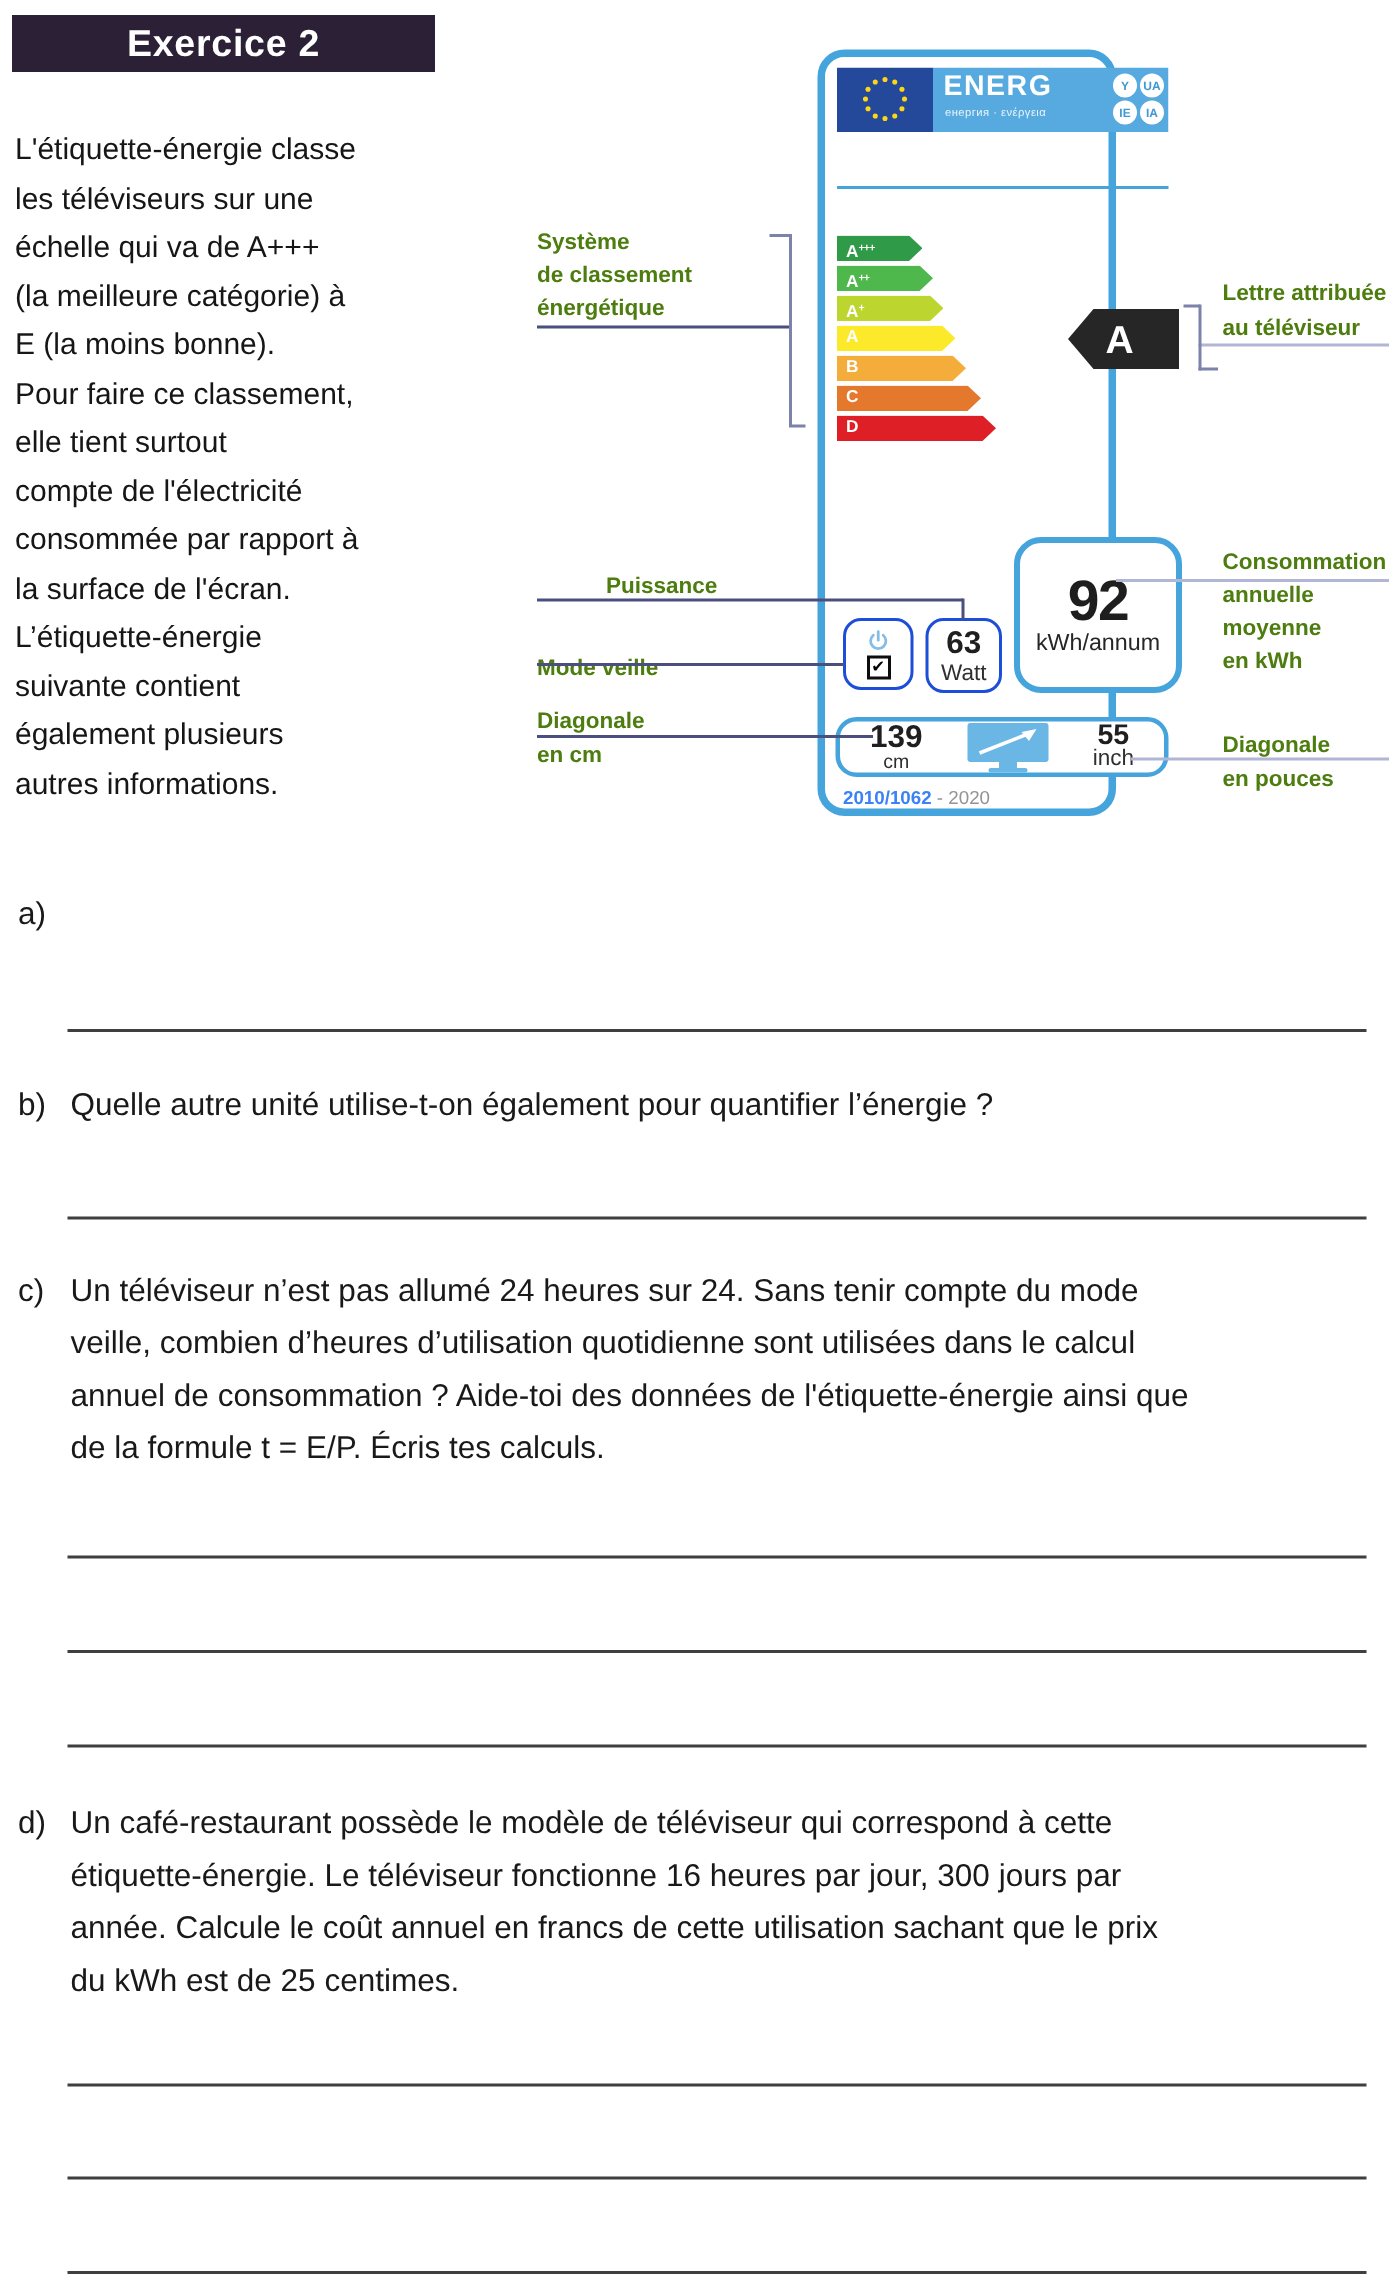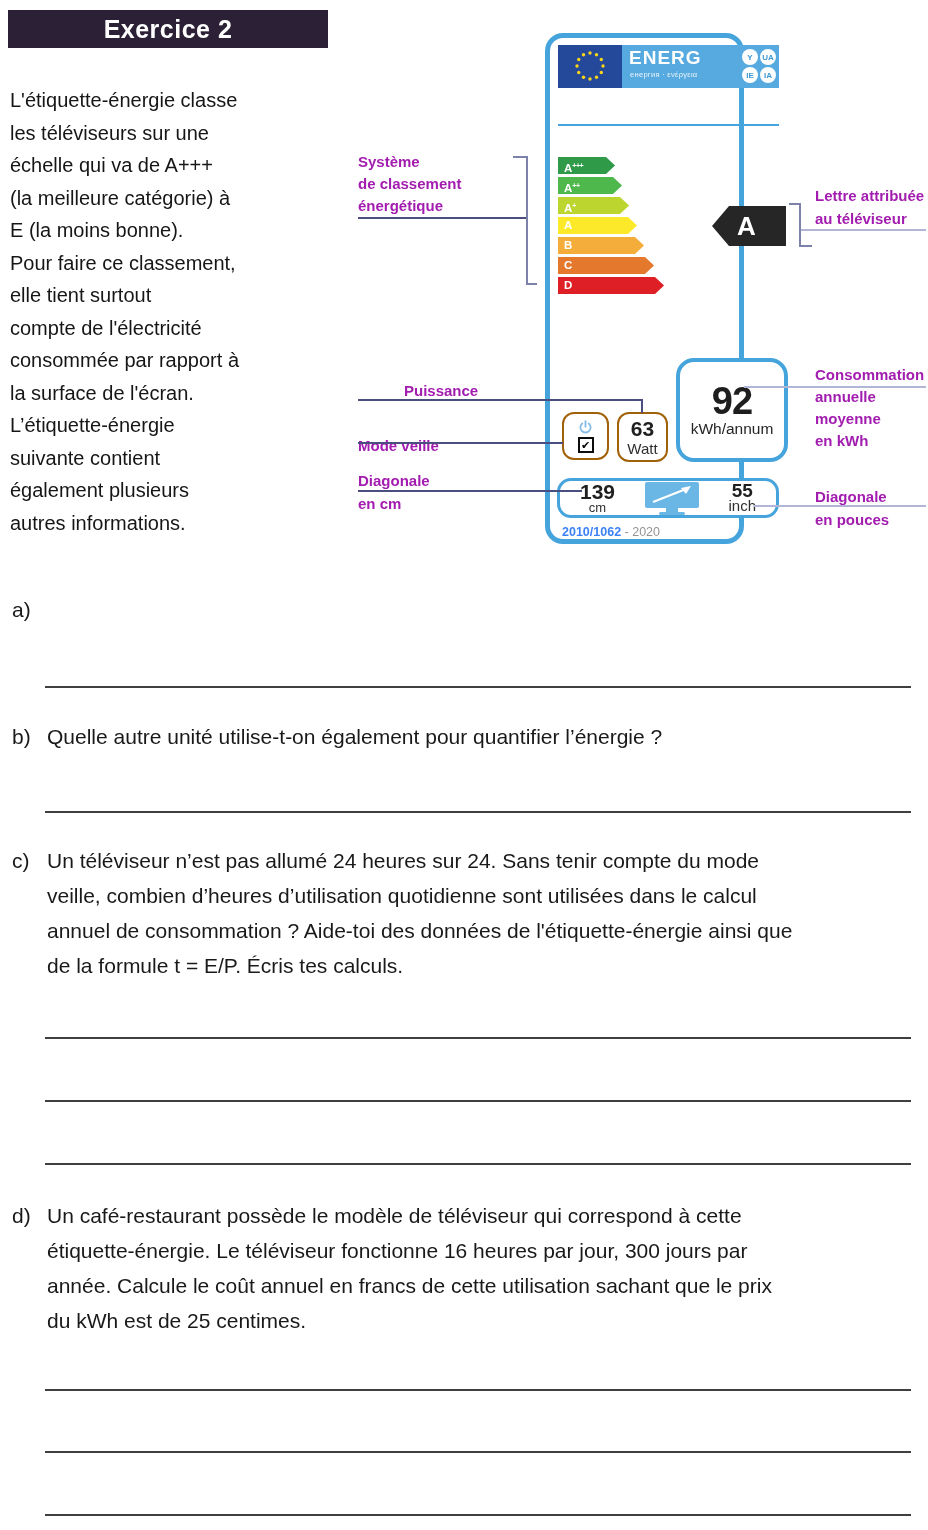--- a/index.html
+++ b/index.html
@@ -1,21 +1,21 @@
 <!DOCTYPE html>
 <html><head>
 <meta charset="utf-8">
 <style>
   html,body{margin:0;padding:0;background:#fff;}
   .page{position:relative;width:928px;height:1530px;background:#fff;overflow:hidden;
         font-family:"Liberation Sans","DejaVu Sans",sans-serif;color:#191919;}
   .preline{white-space:pre;}
 
   
-  .banner{position:absolute;left:8px;top:10px;width:320px;height:38px;background:#2b2036;
+  .banner{position:absolute;left:8px;top:10px;width:282px;height:38px;background:#2b2036;
           display:flex;align-items:center;justify-content:center;}
   .banner span{color:#fff;font-weight:bold;font-size:25px;letter-spacing:.5px;}
 
   
   .intro{position:absolute;left:10px;top:84px;font-size:20px;line-height:32.5px;color:#161616;}
 
   
   .energy-label{position:absolute;left:545px;top:33px;width:199px;height:511px;background:#fff;
                 border:5px solid #46a4dc;border-radius:18px;box-sizing:border-box;}
   .el-header{position:absolute;left:8px;top:7px;width:221px;height:43px;display:flex;overflow:hidden;}
@@ -29,21 +29,21 @@
   .el-hline{position:absolute;left:8px;top:86px;width:221px;height:2px;background:#46a4dc;}
   .el-scale{position:absolute;left:8px;top:119px;}
   .scale-arrow{height:17px;margin-bottom:3px;color:#fff;font-weight:bold;font-size:11.5px;
                line-height:17px;padding-left:6px;box-sizing:border-box;
                clip-path:polygon(0 0,calc(100% - 9px) 0,100% 50%,calc(100% - 9px) 100%,0 100%);}
   .scale-arrow sup{font-size:7px;vertical-align:4px;letter-spacing:-.5px;}
   .el-rating{position:absolute;left:162px;top:168px;width:74px;height:40px;background:#262626;
              clip-path:polygon(0 50%,17px 0,100% 0,100% 100%,17px 100%);
              display:flex;align-items:center;}
   .el-rating span{color:#fff;font-weight:bold;font-size:26px;padding-left:25px;}
-  .box-light{border:2px solid #a16207;border-radius:12px;box-sizing:border-box;background:#fff;}
+  .box-light{border:2px solid #1d4ed8;border-radius:12px;box-sizing:border-box;background:#fff;}
   .el-standby{position:absolute;left:12px;top:374px;width:47px;height:48px;
               display:flex;flex-direction:column;align-items:center;padding-top:5px;}
   .cb{width:16px;height:16px;border:2.5px solid #0d0d0d;box-sizing:border-box;margin-top:1px;
       display:flex;align-items:center;justify-content:center;font-size:11px;font-weight:bold;color:#000;line-height:1;}
   .el-watt{position:absolute;left:67px;top:374px;width:51px;height:50px;
            display:flex;flex-direction:column;align-items:center;justify-content:center;}
   .el-watt .big{font-size:21px;font-weight:bold;color:#1f1f1f;line-height:22px;}
   .el-watt .unit{font-size:15px;color:#2f2f2f;line-height:17px;}
   .el-kwh{position:absolute;left:126px;top:320px;width:112px;height:104px;border:4px solid #46a4dc;
           border-radius:18px;box-sizing:border-box;display:flex;flex-direction:column;
@@ -60,21 +60,21 @@
   .dval .u2{font-size:15px;color:#2f2f2f;line-height:14px;}
   .tv{position:relative;width:54px;height:34px;margin-top:2px;}
   .tv .screen{position:absolute;left:0;top:0;width:54px;height:26px;background:#6ab6e5;border-radius:2px;}
   .tv .stand{position:absolute;left:21px;top:26px;width:12px;height:4px;background:#6ab6e5;}
   .tv .base{position:absolute;left:14px;top:30px;width:26px;height:3px;background:#6ab6e5;border-radius:2px;}
   .el-reg{position:absolute;left:12px;top:487px;font-size:12.5px;}
   .reg-b{font-weight:bold;color:#3b82f6;text-align:right;}
   .reg-g{color:#949494;}
 
   
-  .ann{position:absolute;font-weight:bold;font-size:15px;line-height:22px;color:#a21caf;white-space:pre;}
+  .ann{position:absolute;font-weight:bold;font-size:15px;line-height:22px;color:#4d7c0f;white-space:pre;}
   .hline,.vline{position:absolute;}
   .c-dark{background:#4a4f7f;}
   .c-mid{background:#7d82ab;}
   .c-light{background:#b1b5d6;}
 
   
   .q-id{position:absolute;left:12px;font-size:21px;line-height:35px;color:#191919;}
   .q-text{position:absolute;left:47px;font-size:21px;line-height:35px;color:#191919;}
   .answer-line{position:absolute;left:45px;width:866px;height:2px;background:#3f3f3f;}
 </style>

